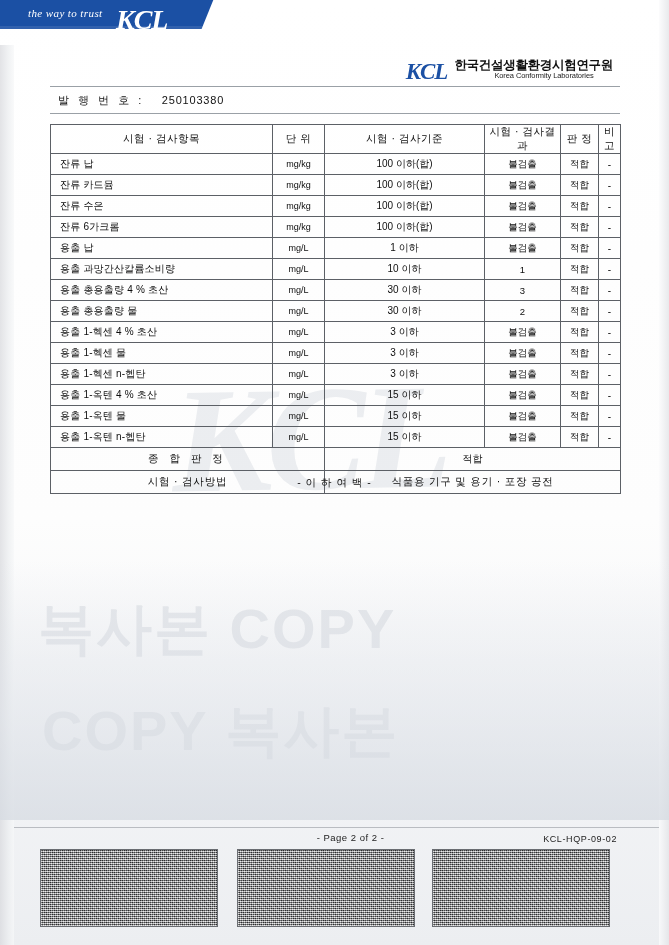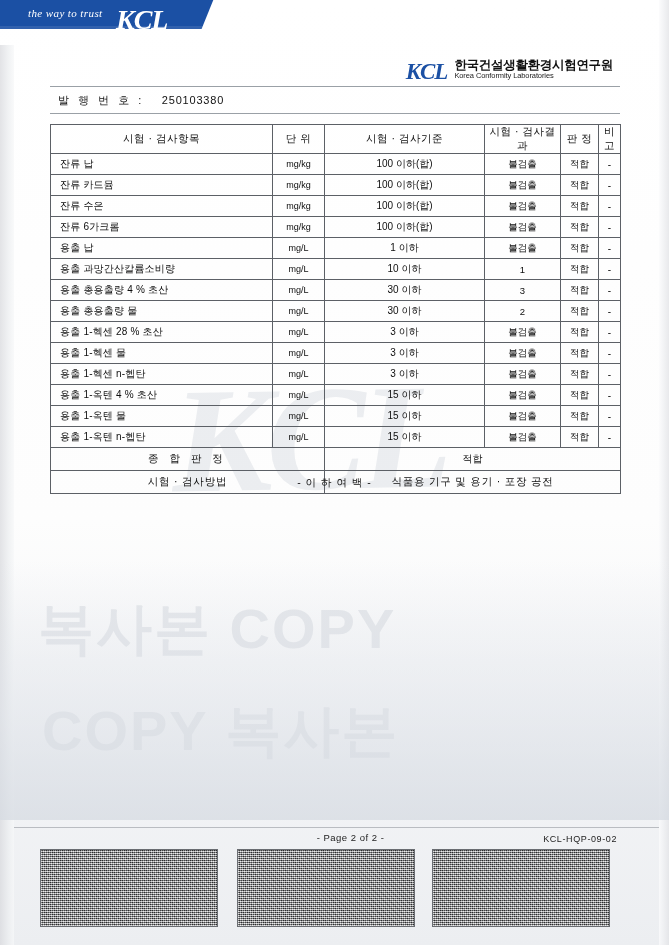--- a/index.html
+++ b/index.html
@@ -112,20 +112,21 @@
   #header-kr {
     font-size: 12.5px;
     font-weight: bold;
     color: #111;
     letter-spacing: -.3px;
   }
   #header-en {
     font-size: 7.5px;
     color: #222;
     letter-spacing: -.1px;
+    margin-left: 40px;
   }
 
   
   .rule {
     position: absolute;
     left: 50px;
     width: 570px;
     border-top: 1px solid #9aa0a6;
   }
   #rule-top { top: 86px; }
@@ -409,21 +410,21 @@
           </tr>
           <tr>
             <td class="item">용출 총용출량 물</td>
             <td class="unit">mg/L</td>
             <td class="criteria">30 이하</td>
             <td class="result">2</td>
             <td class="judge">적합</td>
             <td class="note">-</td>
           </tr>
           <tr>
-            <td class="item">용출 1-헥센 28 % 초산</td>
+            <td class="item">용출 1-헥센 4 % 초산</td>
             <td class="unit">mg/L</td>
             <td class="criteria">3 이하</td>
             <td class="result">불검출</td>
             <td class="judge">적합</td>
             <td class="note">-</td>
           </tr>
           <tr>
             <td class="item">용출 1-헥센 물</td>
             <td class="unit">mg/L</td>
             <td class="criteria">3 이하</td>

